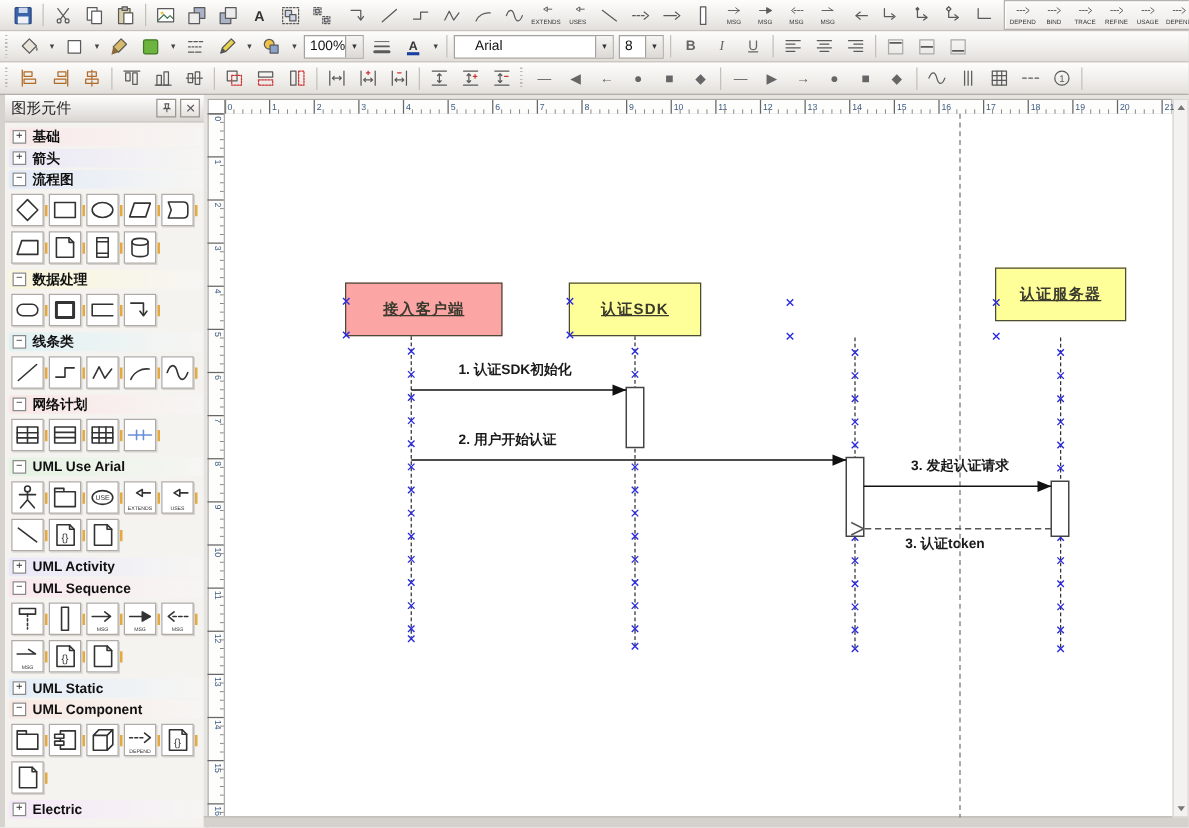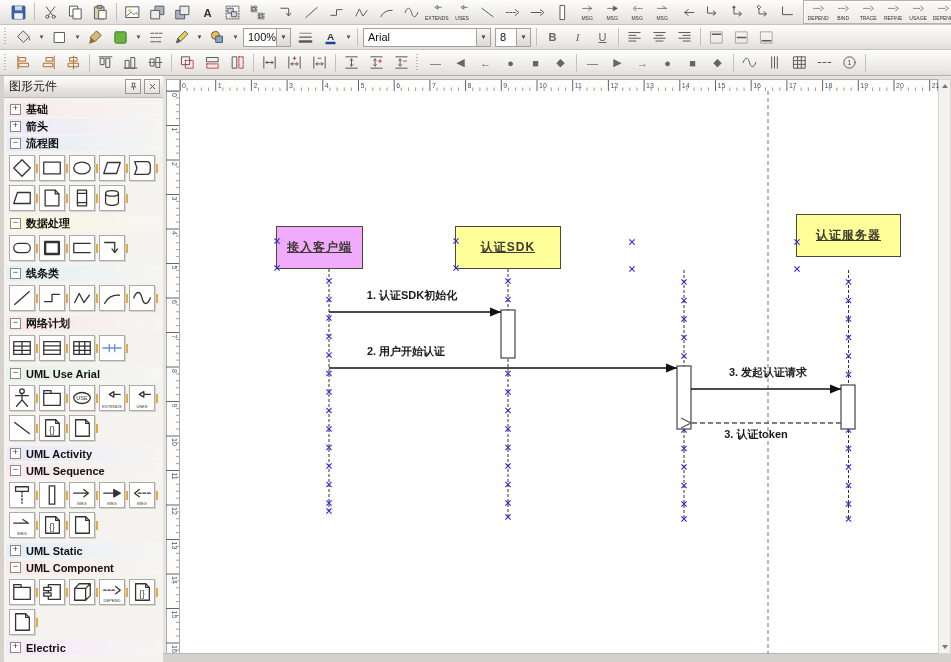--- a/index.html
+++ b/index.html
@@ -477,21 +477,21 @@
       <span class="tb-btn" data-name="font-color-button">
         <span data-name="font-color-icon" style="display: flex;">
           <svg class="ic" viewBox="0 0 24 24" fill="none" stroke="currentColor" stroke-width="1.4" stroke-linecap="round" stroke-linejoin="round">
             <text x="12" y="16" font-size="14" font-weight="bold" fill="#333" stroke="none" text-anchor="middle">A</text>
             <rect x="5" y="18" width="14" height="3.5" fill="#1a3fa0" stroke="none"></rect>
           </svg>
         </span>
       </span>
       <span class="tb-caret" data-name="font-color-dropdown">▾</span>
       <span class="tb-sep" data-name="toolbar-separator"></span>
-      <span class="tb-combo" data-name="font-family-combo" style="width: 128px;">
+      <span class="tb-combo" data-name="font-family-combo" style="width: 128px; padding-left: 12px;">
         <span class="val" data-name="font-family-value">Arial</span>
         <span class="cbtn" data-name="font-family-dropdown">▾</span>
       </span>
       <span class="tb-combo" data-name="font-size-combo" style="width: 36px;">
         <span class="val" data-name="font-size-value">8</span>
         <span class="cbtn" data-name="font-size-dropdown">▾</span>
       </span>
       <span class="tb-sep" data-name="toolbar-separator"></span>
       <span class="tb-btn glyph" data-name="bold-button">B</span>
       <span class="tb-btn glyph" data-name="italic-button">I</span>
@@ -1082,21 +1082,21 @@
     <span class="sarr up" data-name="scroll-up-button">
         <span class="tri-up" data-name="scroll-up-icon"></span>
       </span>
     <span class="sarr down" data-name="scroll-down-button">
         <span class="tri-down" data-name="scroll-down-icon"></span>
       </span>
   </div>
 </div>
 
 <div id="diagram-layer" data-name="sequence-diagram">
-    <div class="actor-box" data-name="lifeline-box-1" style="left: 276px; top: 226px; width: 87px; height: 43px; background: #f0abfc;">接入客户端</div>
+    <div class="actor-box" data-name="lifeline-box-1" style="left: 276px; top: 226px; width: 126px; height: 43px; background: #fca5a5;">接入客户端</div>
     <div class="actor-box" data-name="lifeline-box-2" style="left: 455px; top: 226px; width: 106px; height: 43px; background: rgb(255, 255, 153);">认证SDK</div>
     <div class="actor-box" data-name="lifeline-box-4" style="left: 796px; top: 214px; width: 105px; height: 43px; background: rgb(255, 255, 153);">认证服务器</div>
     <div class="msg-label" data-name="message-label-1" style="left: 412px; top: 288px;">1. 认证SDK初始化</div>
     <div class="msg-label" data-name="message-label-2" style="left: 406px; top: 344px;">2. 用户开始认证</div>
     <div class="msg-label" data-name="message-label-3" style="left: 768px; top: 365px;">3. 发起认证请求</div>
     <div class="msg-label" data-name="message-label-4" style="left: 756px; top: 427px;">3. 认证token</div>
   </div>
 <svg id="overlay" width="951" height="662" data-name="diagram-overlay">
     <g data-name="hruler-ticks">
       <line x1="180" y1="80" x2="180" y2="91" stroke="#666" stroke-width="1"></line>

